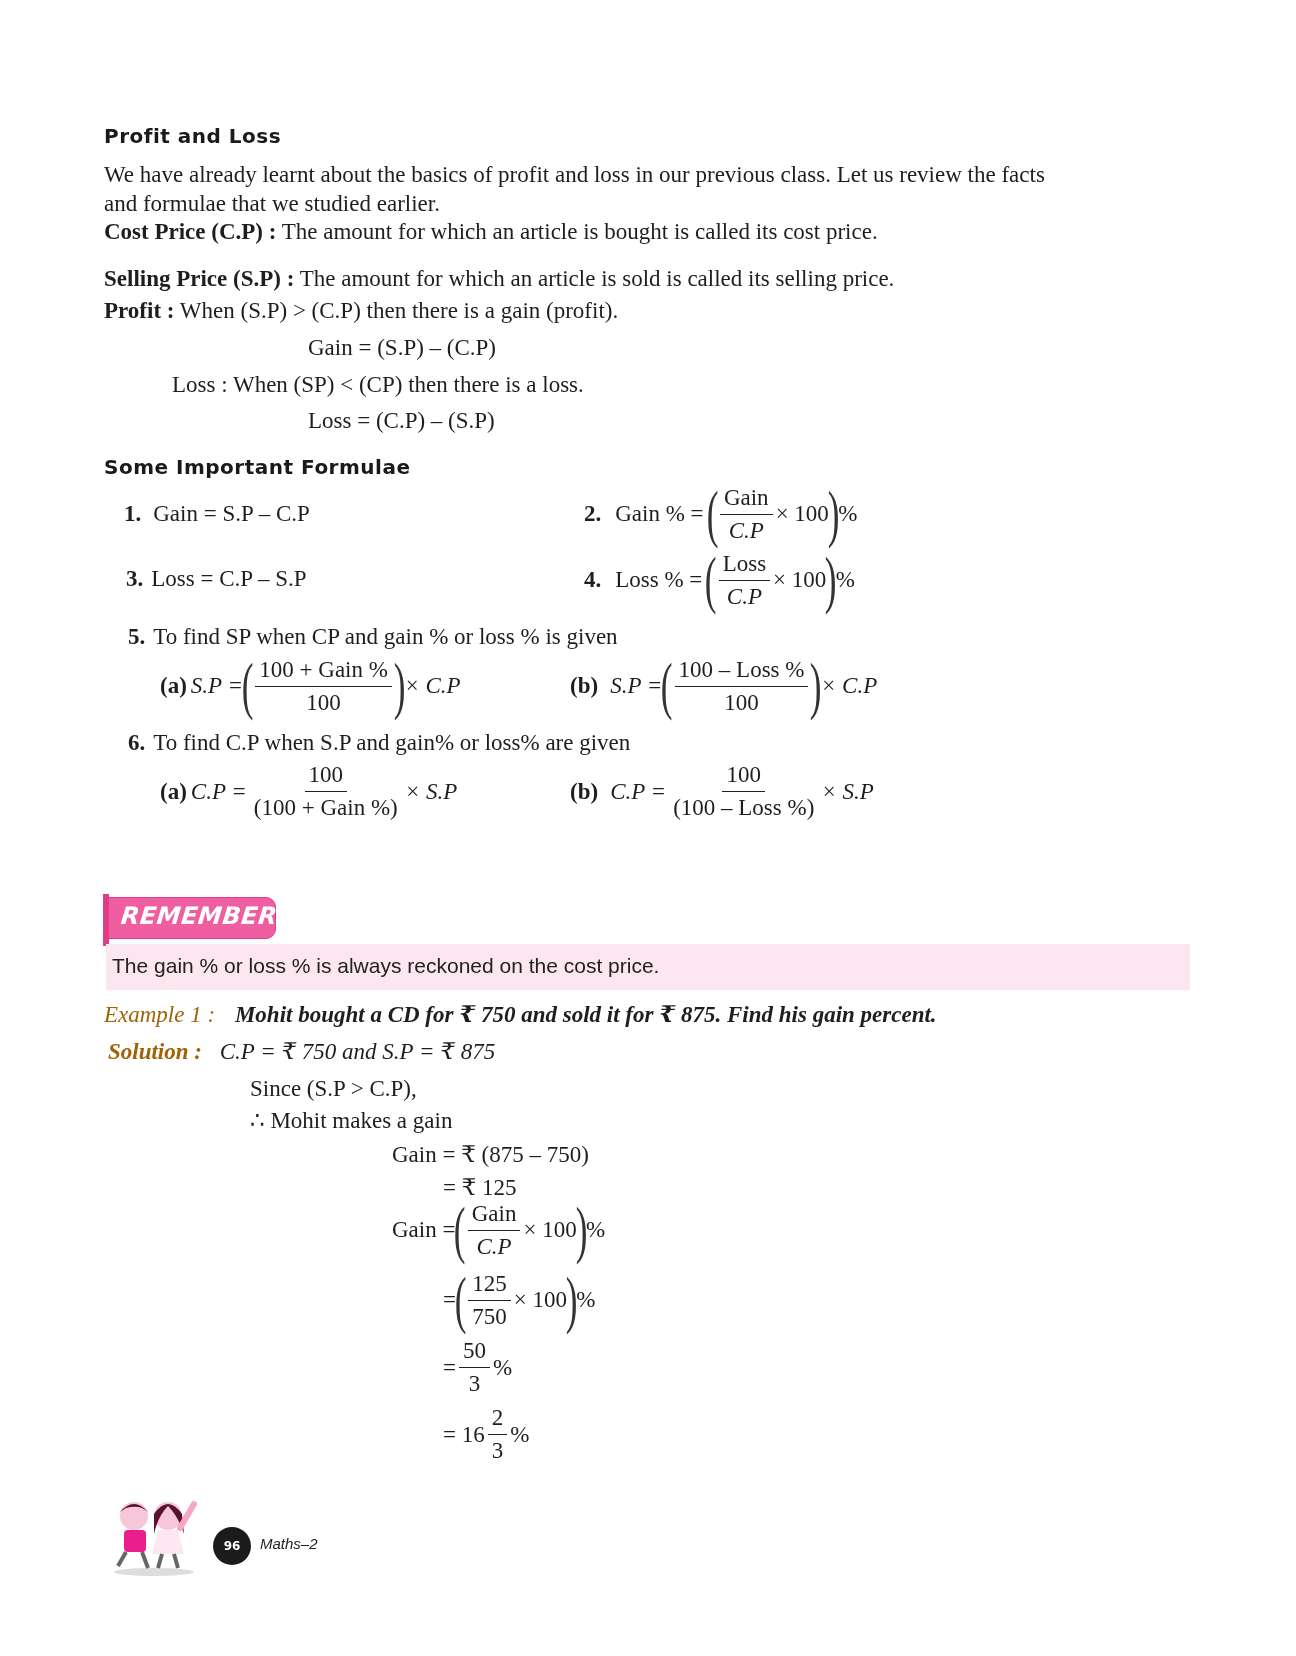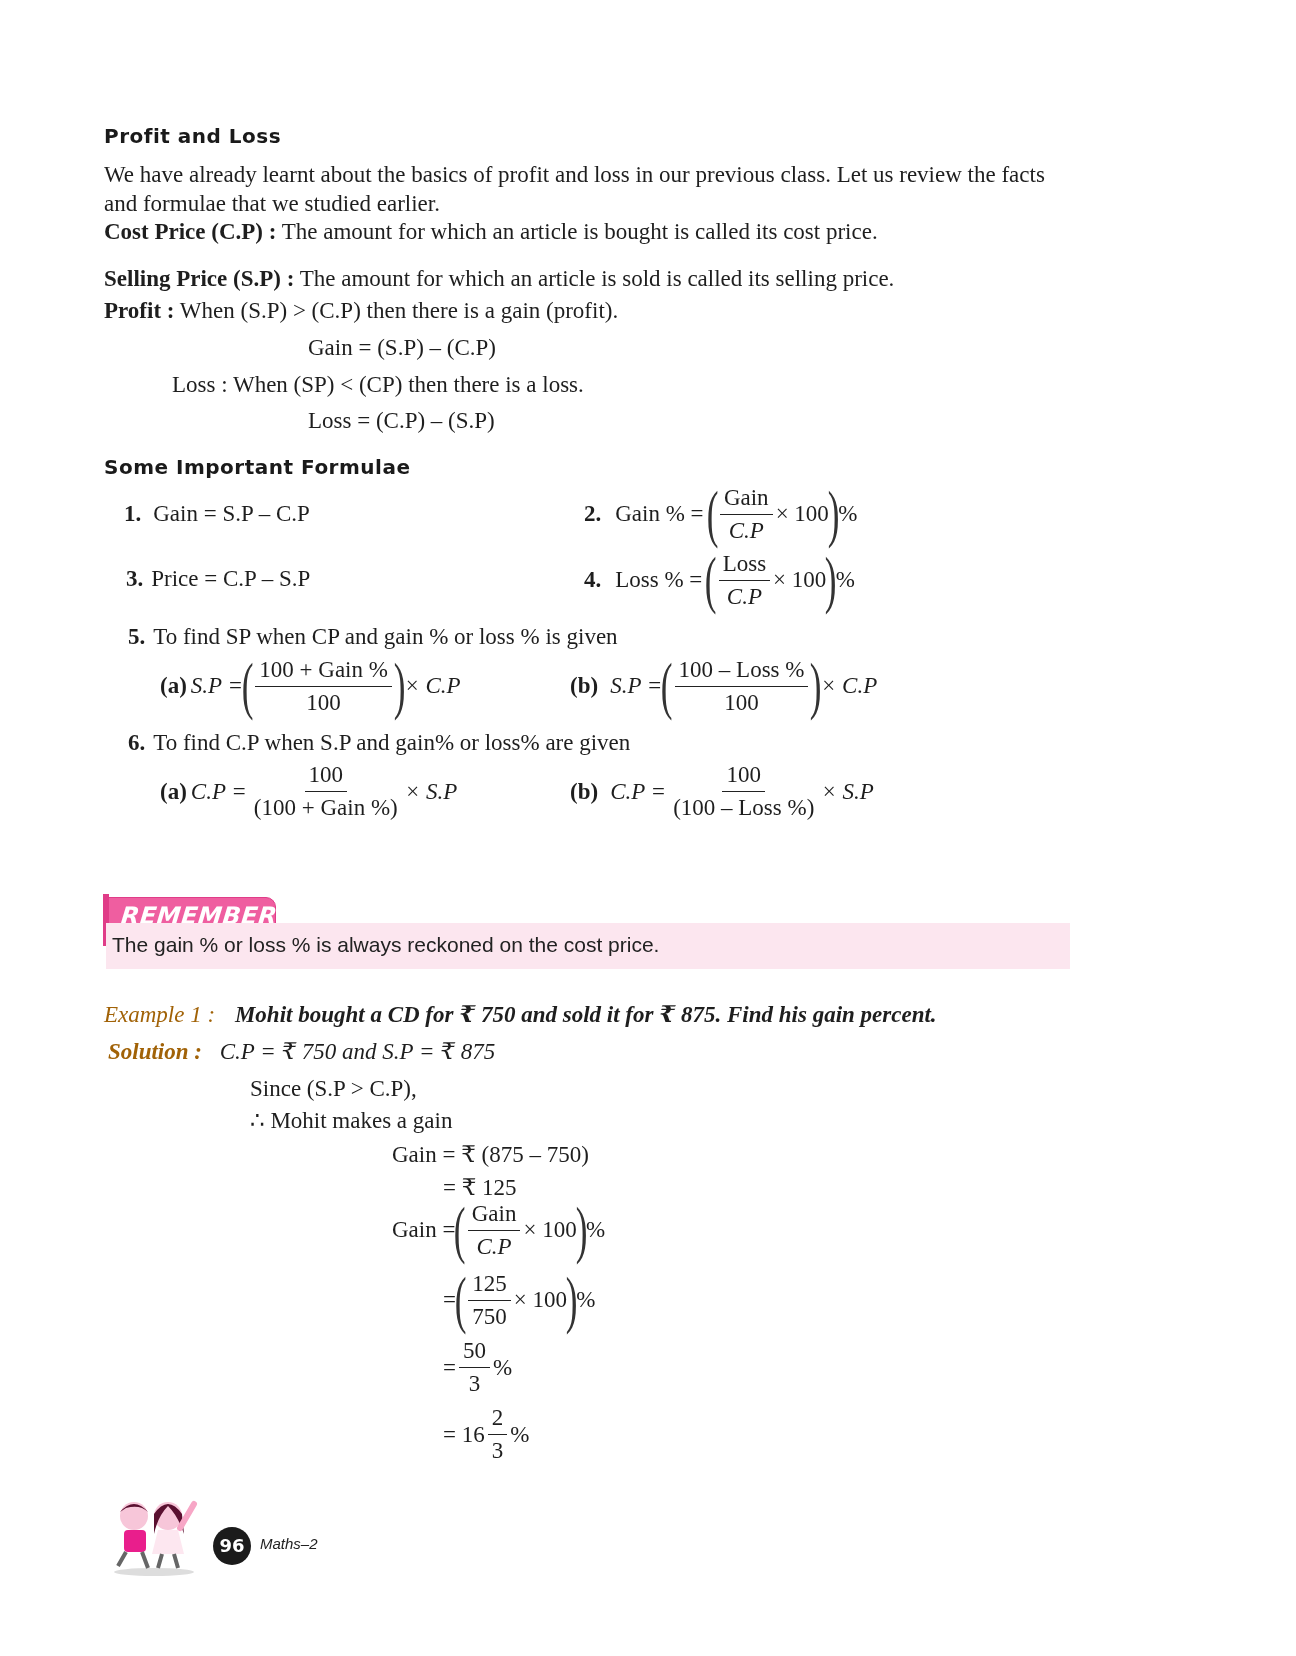--- a/index.html
+++ b/index.html
@@ -11,24 +11,24 @@
   .b { font-weight:bold; }
   i, .it { font-style:italic; }
   .frac { display:inline-flex; flex-direction:column; align-items:center; vertical-align:middle; margin:0 3px; }
   .frac .num { padding:0 4px 1px 4px; border-bottom:1.3px solid #222; line-height:30px; }
   .frac .den { padding:1px 4px 0 4px; line-height:30px; }
   .paren { display:inline-block; vertical-align:middle; font-weight:100; font-size:64px; line-height:64px; transform:scaleX(0.55); color:#333; margin:0 -6px; }
   .row { display:flex; align-items:center; }
   .remember { position:absolute; left:108px; top:897px; width:166px; height:40px; background:#ef5ea0; border-radius:0 10px 10px 0; border:1.5px solid #e03c88; }
   .remember::before { content:""; position:absolute; left:-6px; top:-4px; width:6px; height:52px; background:#e03c88; }
   .remember span { position:absolute; left:12px; top:4px; font-family:"DejaVu Sans",sans-serif; font-weight:900; font-style:italic; font-size:24px; color:#fff; letter-spacing:0.5px; transform:skewX(-6deg); }
-  .rem-box { position:absolute; left:106px; top:923px; width:964px; height:46px; background:#fce6ef; }
+  .rem-box { position:absolute; left:106px; top:944px; width:1084px; height:46px; background:#fce6ef; }
   .rem-box span { position:absolute; left:6px; top:10px; font-family:"Liberation Sans",sans-serif; font-size:21px; color:#222; }
   .pink { color:#a16207; }
-  .page-badge { position:absolute; left:213px; top:1527px; width:38px; height:38px; border-radius:50%; background:#1b1b1b; color:#fff; font-family:"DejaVu Sans",sans-serif; font-weight:bold; font-size:18px; text-align:center; line-height:38px; }
+  .page-badge { position:absolute; left:213px; top:1527px; width:38px; height:38px; border-radius:50%; background:#1b1b1b; color:#fff; font-family:"DejaVu Sans",sans-serif; font-weight:bold; font-size:12px; text-align:center; line-height:38px; }
 </style>
 </head>
 <body>
 
 <div class="abs h2" style="left:104px;top:124px;">Profit and Loss</div>
 <div class="abs body" style="left:104px;top:160px;">We have already learnt about the basics of profit and loss in our previous class. Let us review the facts</div>
 <div class="abs body" style="left:104px;top:189px;">and formulae that we studied earlier.</div>
 
 <div class="abs body" style="left:104px;top:217px;">
   <span class="b">Cost Price (C.P) :</span>
@@ -61,21 +61,21 @@
     <span class="num">Gain</span>
     <span class="den it">C.P</span>
   </span>
   <span>× 100</span>
   <span class="paren">)</span>
   <span>%</span>
 </div>
 
 <div class="abs body row" style="left:126px;top:564px;">
   <span class="b" style="margin-right:8px">3.</span>
-  <span>Price = C.P – S.P</span>
+  <span>Loss = C.P – S.P</span>
 </div>
 
 <div class="abs body row" style="left:584px;top:548px;">
   <span class="b" style="margin-right:14px">4.</span>
   <span style="margin-right:4px">Loss %  =</span>
   <span class="paren">(</span>
   <span class="frac">
     <span class="num">Loss</span>
     <span class="den it">C.P</span>
   </span>

